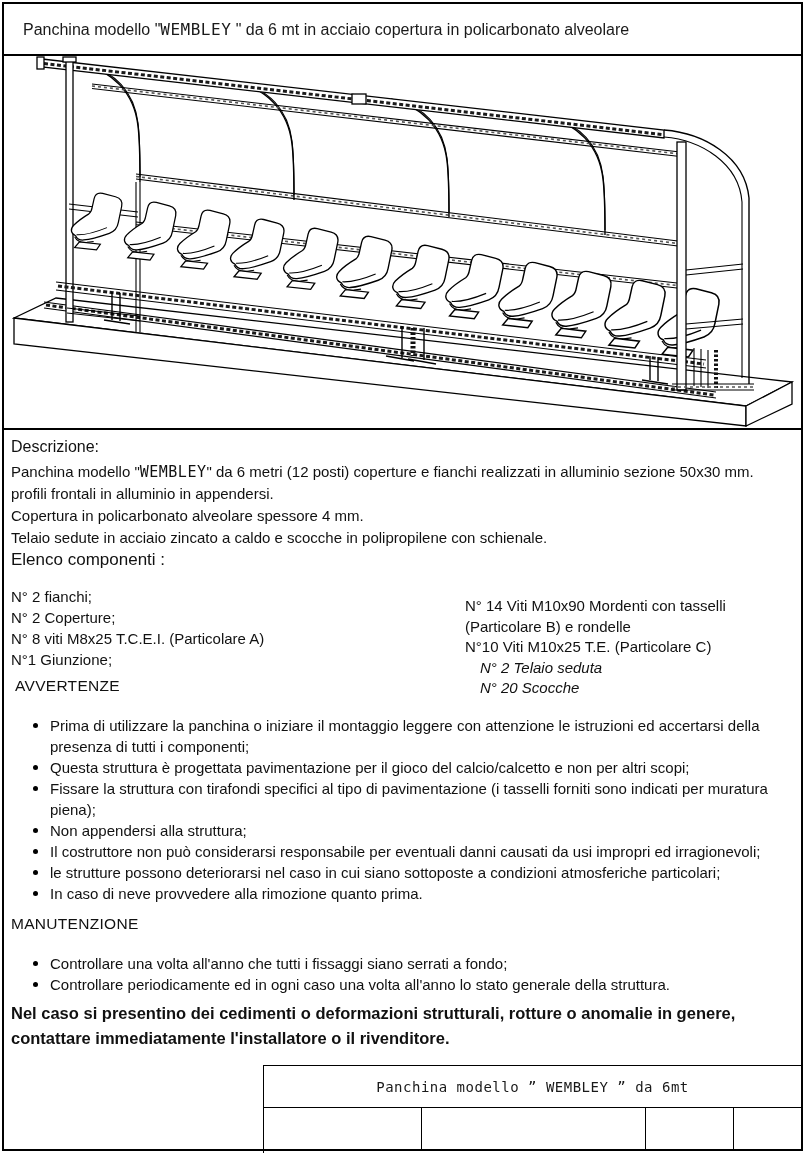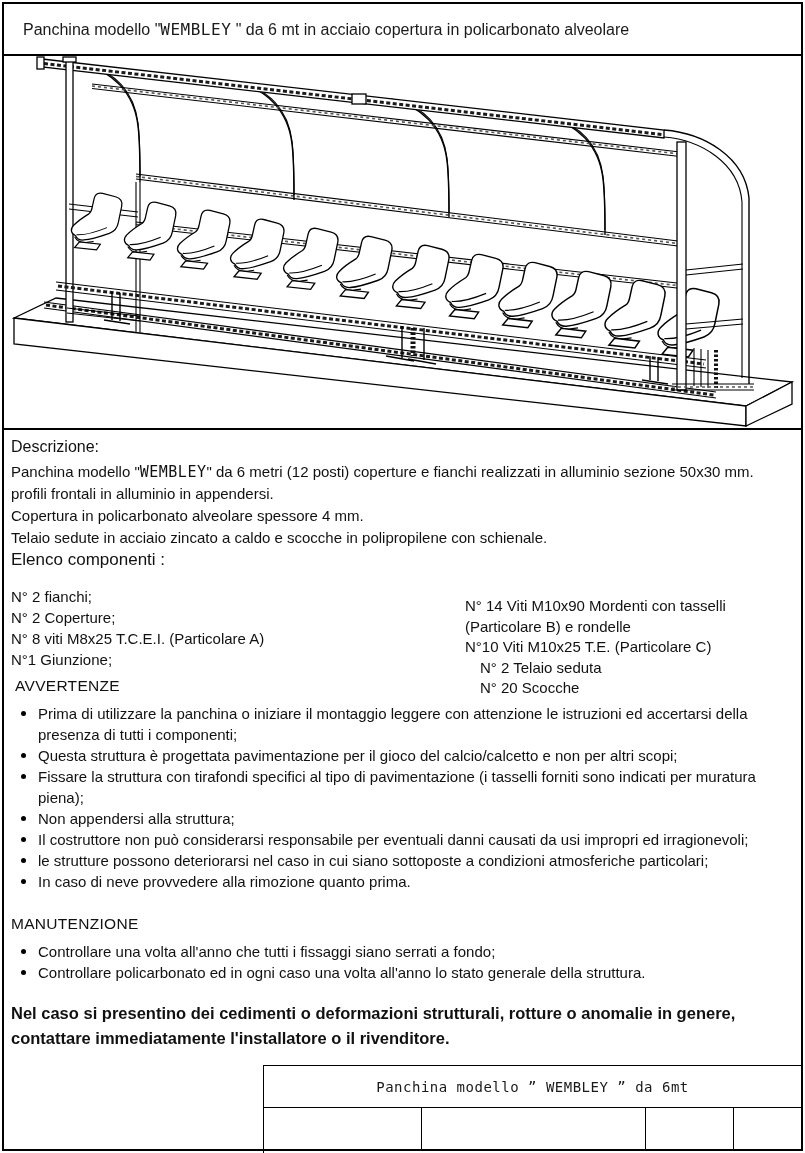--- a/index.html
+++ b/index.html
@@ -8,23 +8,23 @@
   .page{position:absolute;left:2px;top:2px;width:801px;height:1149px;border:2px solid #000;}
   .titlebar{position:absolute;left:0;top:0;width:100%;height:52px;border-bottom:2px solid #000;display:flex;align-items:center;padding-left:19px;font-size:16px;color:#1a1a1a;}
   .cad{font-family:"DejaVu Sans Mono",monospace;letter-spacing:.5px;}
   .drawing-box{position:absolute;left:0;top:52px;width:100%;height:374px;border-bottom:2px solid #000;overflow:hidden;}
   .txt{position:absolute;left:0;width:100%;}
   .h-desc{top:434px;left:7px;font-size:16px;}
   .desc-lines{top:457px;left:7px;font-size:15px;line-height:22px;width:786px;}
   .h-comp{top:546px;left:7px;font-size:17px;}
   .comp-left{top:582px;left:7px;font-size:15px;line-height:21px;}
   .comp-right{top:548px;left:461px;font-size:15px;line-height:20.5px;width:330px;margin-top:44px;}
-  .comp-right .ind{padding-left:15px;}
+  .comp-right .ind{padding-left:15px;font-style:italic;}
   .h-avv{top:673px;left:11px;font-size:15.5px;letter-spacing:.3px;}
-  ul.blist{position:absolute;margin:0;padding:0;list-style:none;font-size:15px;line-height:21px;width:768px;}
+  ul.blist{position:absolute;margin:12px;padding:0;list-style:none;font-size:15px;line-height:21px;width:768px;}
   ul.blist li{position:relative;padding-left:27px;}
   ul.blist li::before{content:"";position:absolute;left:10px;top:8px;width:5px;height:5px;border-radius:50%;background:#000;}
   .warn-list{top:699px;left:7px;}
   .h-man{top:911px;left:7px;font-size:15.5px;letter-spacing:.3px;}
   .man-list{top:937px;left:7px;line-height:21.5px;}
   .notice{top:997px;left:7px;font-size:16.5px;font-weight:bold;line-height:25px;width:758px;}
   .tblock{position:absolute;left:259px;top:1061px;width:538px;height:103px;border-left:1.5px solid #000;border-top:1.5px solid #000;}
   .tblock .trow1{position:absolute;left:0;top:0;width:100%;height:42px;border-bottom:1.5px solid #000;display:flex;align-items:center;justify-content:center;font-family:"DejaVu Sans Mono",monospace;font-size:14px;letter-spacing:.5px;color:#1a1a1a;}
   .tblock .trow2{position:absolute;left:0;top:42px;width:100%;height:42px;display:flex;}
   .tblock .tcell{height:100%;border-right:1.5px solid #000;}
@@ -188,21 +188,21 @@
     <li>Fissare la struttura  con tirafondi specifici al tipo di pavimentazione (i tasselli forniti sono indicati per muratura piena);</li>
     <li>Non appendersi alla struttura;</li>
     <li>Il costruttore non può considerarsi responsabile per eventuali danni causati da usi impropri ed irragionevoli;</li>
     <li>le strutture possono deteriorarsi nel caso in cui siano sottoposte a condizioni atmosferiche particolari;</li>
     <li>In caso di neve provvedere alla rimozione quanto prima.</li>
   </ul>
 
   <div class="txt h-man">MANUTENZIONE</div>
   <ul class="blist man-list">
     <li>Controllare una volta all'anno che tutti i fissaggi siano serrati a fondo;</li>
-    <li>Controllare policarbonato ed in ogni caso una volta all'anno lo stato generale della struttura.</li>
+    <li>Controllare periodicamente ed in ogni caso una volta all'anno lo stato generale della struttura.</li>
   </ul>
 
   <div class="txt notice">Nel caso si presentino dei cedimenti o deformazioni strutturali, rotture o anomalie in genere, contattare immediatamente l'installatore o il rivenditore.</div>
 
   <div class="tblock">
     <div class="trow1">Panchina modello ” WEMBLEY ” da 6mt</div>
     <div class="trow2">
       <div class="tcell c1"></div>
       <div class="tcell c2"></div>
       <div class="tcell c3"></div>

